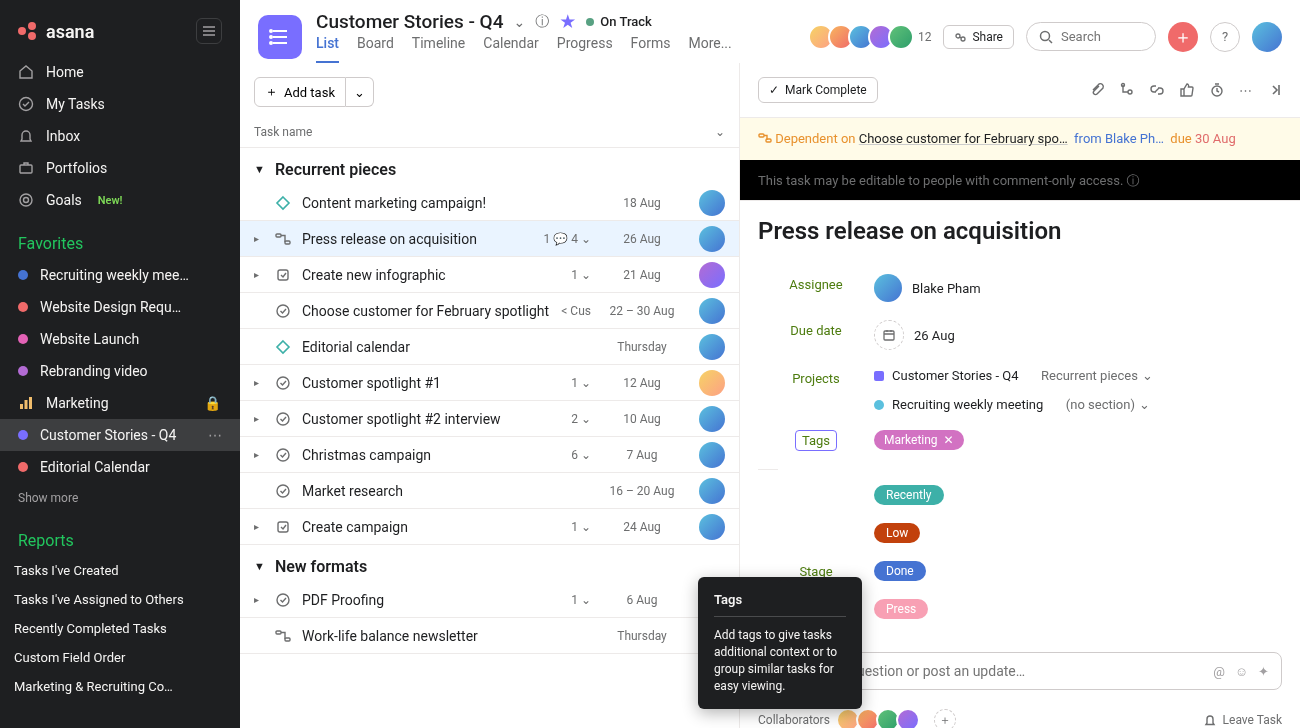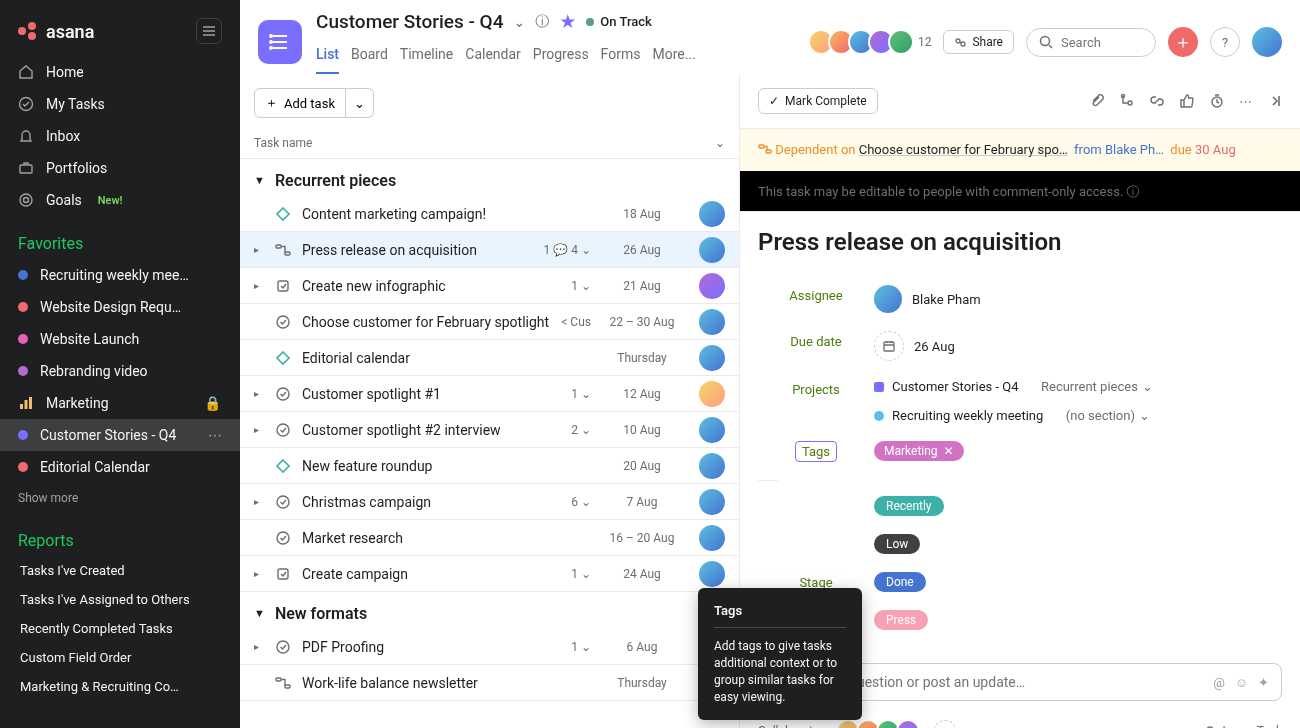--- a/index.html
+++ b/index.html
@@ -17,32 +17,32 @@
 .logo-dots span:nth-child(3){left:10px;top:10px}
 .collapse-btn{width:26px;height:26px;border:1px solid #3d3e40;border-radius:6px;display:flex;align-items:center;justify-content:center;color:#a2a0a2;cursor:pointer;}
 .nav-item,.fav-item,.rep-item{display:flex;align-items:center;gap:12px;padding:8px 18px;cursor:pointer;color:#f5f4f3;font-size:14px;}
 .nav-item .ico,.fav-item .dot,.fav-item .ico{width:16px;display:flex;align-items:center;justify-content:center;color:#a2a0a2;flex-shrink:0;}
 .badge-new{font-size:11px;color:#7ed957;font-weight:600;margin-left:4px;}
 .sb-section-title{padding:18px 18px 6px;font-size:16px;color:#22c55e;font-weight:400;}
 .fav-item .dot{width:10px;height:10px;border-radius:50%;}
 .fav-item.active{background:#3d3e40}
 .fav-item .trail{margin-left:auto;color:#a2a0a2;display:flex;gap:4px;}
 .show-more{padding:8px 18px;color:#a2a0a2;font-size:12px;cursor:pointer;}
-.rep-item{font-size:13px;padding:7px 20px;}
+.rep-item{font-size:13px;padding:7px 14px;}
 
 
 .main{flex:1;display:flex;flex-direction:column;min-width:0;}
 .topbar{display:flex;align-items:center;gap:14px;padding:10px 18px 0;}
 .proj-icon{width:44px;height:44px;border-radius:10px;background:#796eff;display:flex;align-items:center;justify-content:center;color:#fff;}
 .proj-head{display:flex;flex-direction:column;gap:2px;flex:1;min-width:0;}
 .proj-title-row{display:flex;align-items:center;gap:10px;font-size:19px;font-weight:500;}
 .proj-title-row .sub-ico{color:#6d6e6f;font-size:14px;}
 .status-pill{display:flex;align-items:center;gap:6px;font-size:13px;color:#1e1f21;}
 .status-pill .sdot{width:8px;height:8px;border-radius:50%;background:#58a182;}
-.tabs{display:flex;gap:12px;font-size:14px;color:#6d6e6f;margin-top:11px;}
+.tabs{display:flex;gap:18px;font-size:14px;color:#6d6e6f;}
 .tabs .tab{padding-bottom:10px;cursor:pointer;}
 .tabs .tab.active{color:#4573d2;border-bottom:2px solid #4573d2;font-weight:500;}
 .topbar-right{display:flex;align-items:center;gap:12px;}
 .avstack{display:flex;align-items:center;}
 .avstack .av{width:26px;height:26px;border-radius:50%;border:2px solid #fff;margin-left:-6px;}
 .avcount{font-size:12px;color:#6d6e6f;margin-left:4px;}
 .share-btn{border:1px solid #cfcbcb;border-radius:6px;padding:4px 10px;display:flex;align-items:center;gap:6px;font-size:12px;cursor:pointer;background:#fff;}
 .search{border:1px solid #cfcbcb;border-radius:18px;padding:6px 12px;display:flex;align-items:center;gap:8px;width:130px;color:#6d6e6f;}
 .search input{border:none;outline:none;width:80px;font-size:13px;background:transparent;}
 .circ-btn{width:30px;height:30px;border-radius:50%;display:flex;align-items:center;justify-content:center;cursor:pointer;}
@@ -399,31 +399,20 @@
             <span class="caret">▸</span>
             <span class="rico">
               <svg width="16" height="16" viewBox="0 0 16 16" fill="none" stroke="#6d6e6f" stroke-width="1.4">
                 <circle cx="8" cy="8" r="6"></circle>
                 <path d="M5.5 8l2 2 3.5-4"></path>
               </svg>
             </span>
             <span class="title">Customer spotlight #2 interview</span>
             <span class="meta">2 ⌄</span>
             <span class="date">10 Aug</span>
-            <div class="ass av b"></div>
-          </div>
-          <div class="row">
-            <span class="caret"></span>
-            <span class="rico">
-              <svg width="16" height="16" viewBox="0 0 16 16" fill="none" stroke="#3db0a8" stroke-width="1.6">
-                <path d="M8 2l6 6-6 6-6-6z"></path>
-              </svg>
-            </span>
-            <span class="title">New feature roundup</span>
-            <span class="date">20 Aug</span>
             <div class="ass av b"></div>
           </div>
           <div class="row">
             <span class="caret">▸</span>
             <span class="rico">
               <svg width="16" height="16" viewBox="0 0 16 16" fill="none" stroke="#6d6e6f" stroke-width="1.4">
                 <circle cx="8" cy="8" r="6"></circle>
                 <path d="M5.5 8l2 2 3.5-4"></path>
               </svg>
             </span>
@@ -595,21 +584,21 @@
         <div id="cfields">
             <div class="field">
               <div class="lab"></div>
               <div class="val">
                 <span class="pill" style="background:#3db0a8">Recently</span>
               </div>
             </div>
             <div class="field">
               <div class="lab"></div>
               <div class="val">
-                <span class="pill" style="background:#404040">Low</span>
+                <span class="pill" style="background:#c2410c">Low</span>
               </div>
             </div>
             <div class="field">
               <div class="lab">Stage</div>
               <div class="val">
                 <span class="pill" style="background:#4573d2">Done</span>
               </div>
             </div>
             <div class="field">
               <div class="lab">Channel</div>

